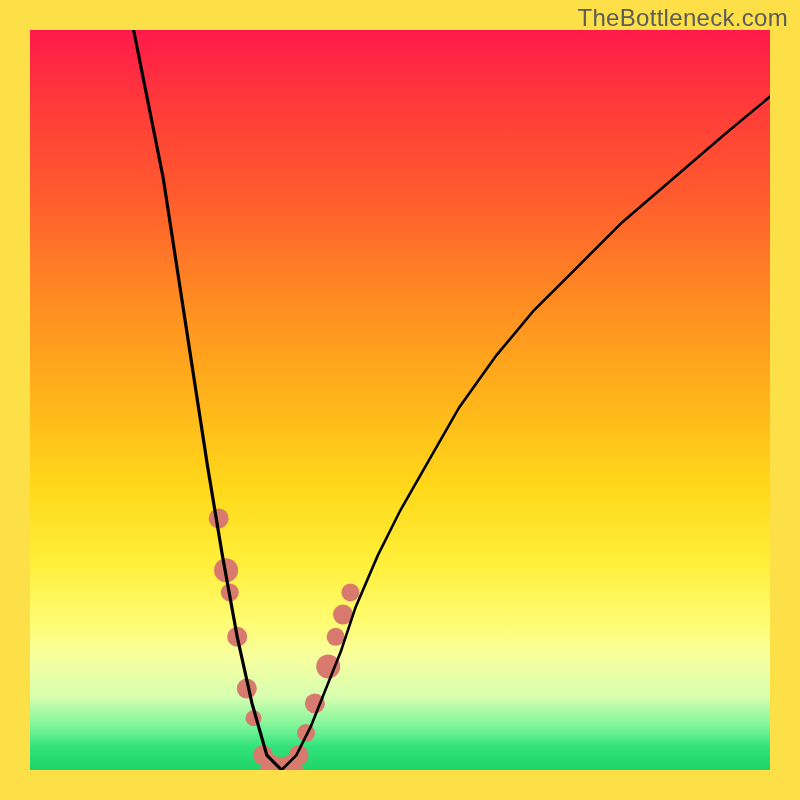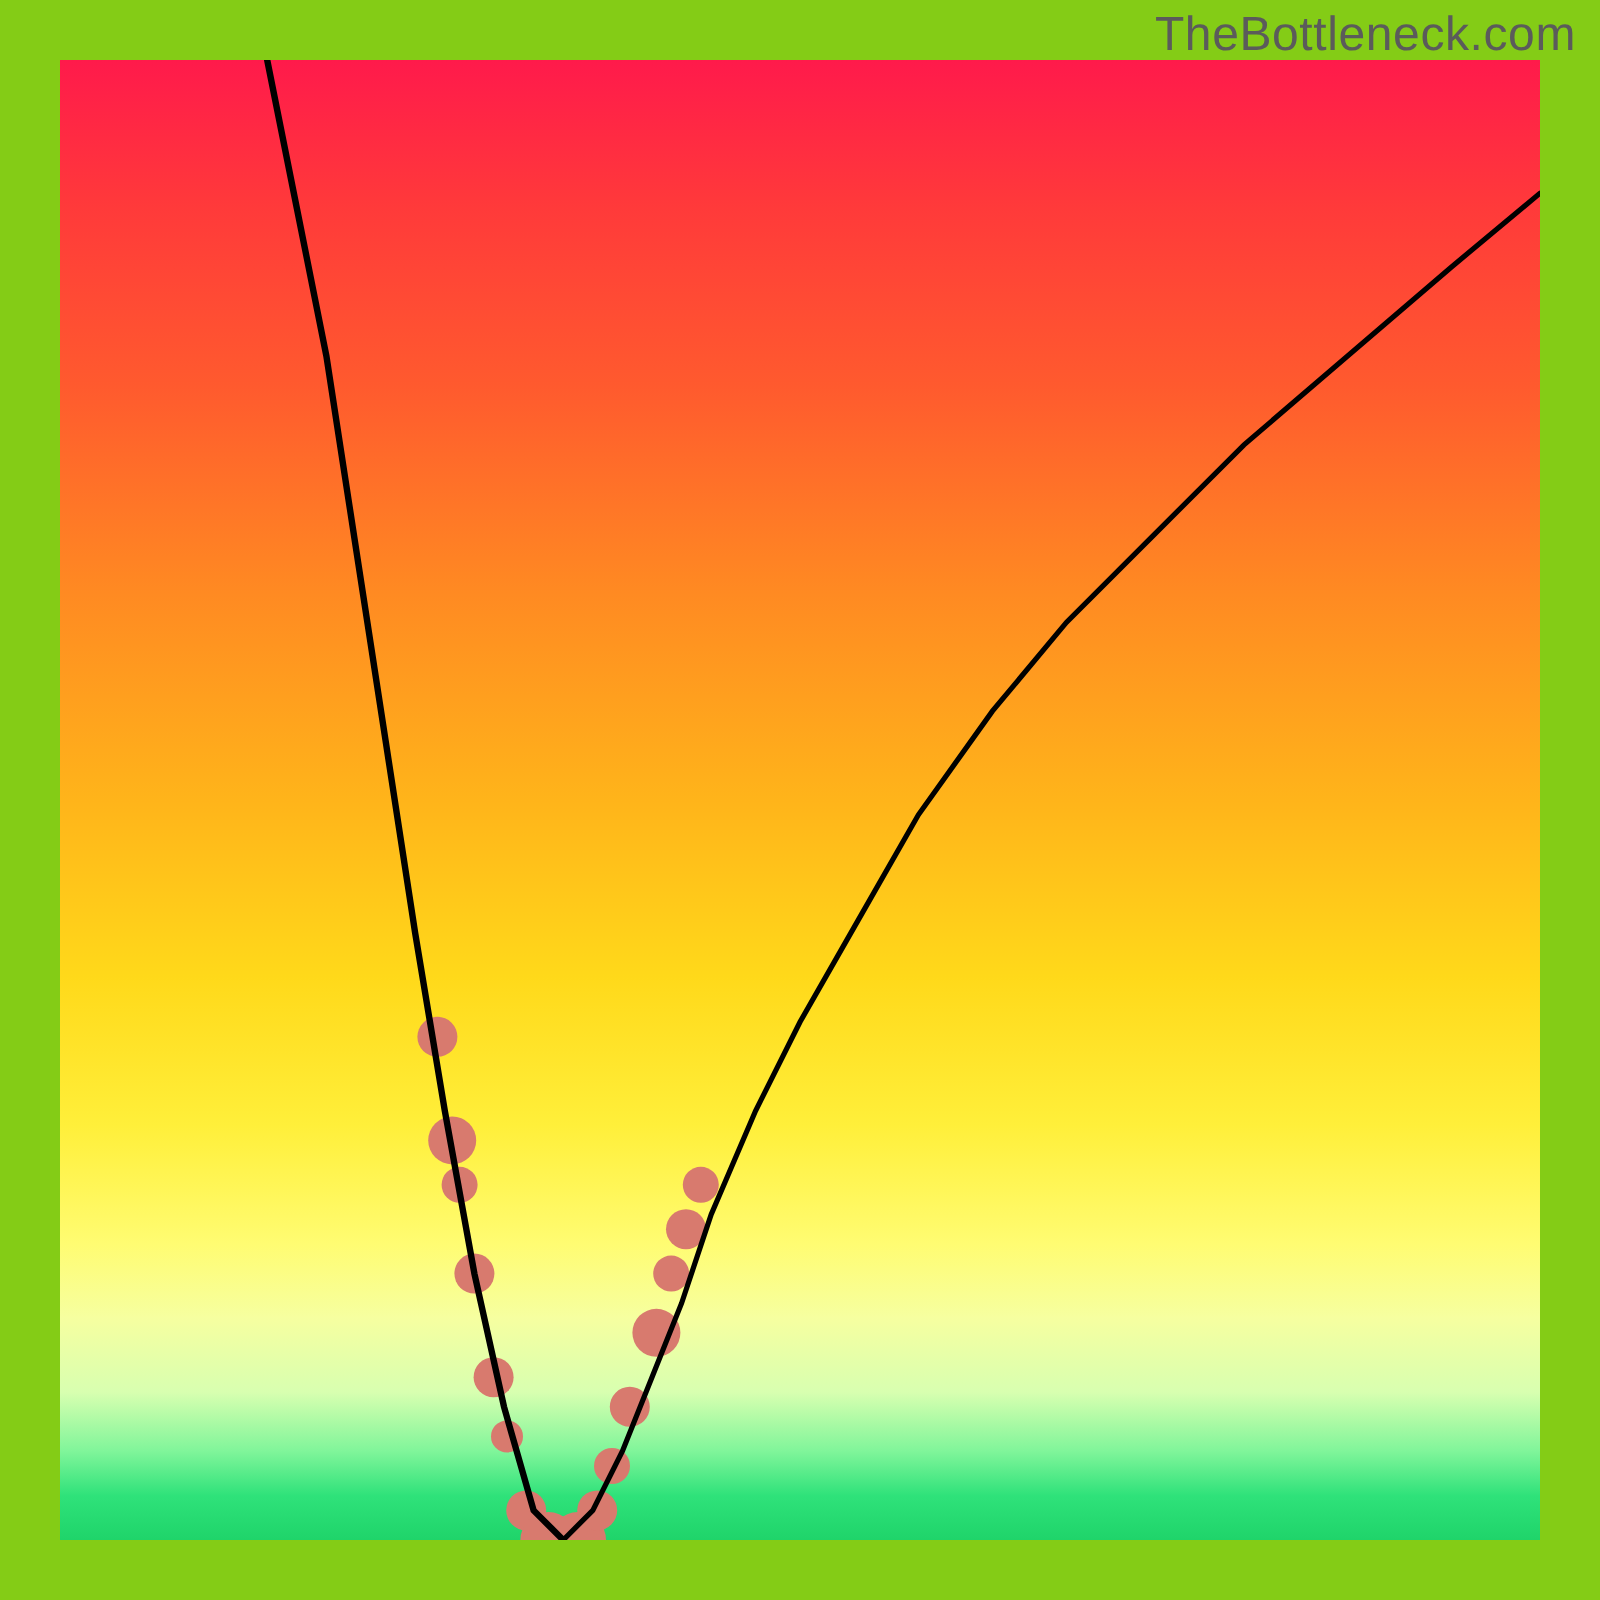--- a/index.html
+++ b/index.html
@@ -8,21 +8,21 @@
     width: 800px;
     height: 800px;
     overflow: hidden;
     background: #000;
     font-family: Arial, Helvetica, sans-serif;
   }
   .frame {
     position: relative;
     width: 800px;
     height: 800px;
-    background: #84cc16;
+    background: #fde047;
   }
   .plot-area {
     position: absolute;
     left: 30px;
     top: 30px;
     width: 740px;
     height: 740px;
     
     background: linear-gradient(to bottom,
       #ff1a4b 0%,

